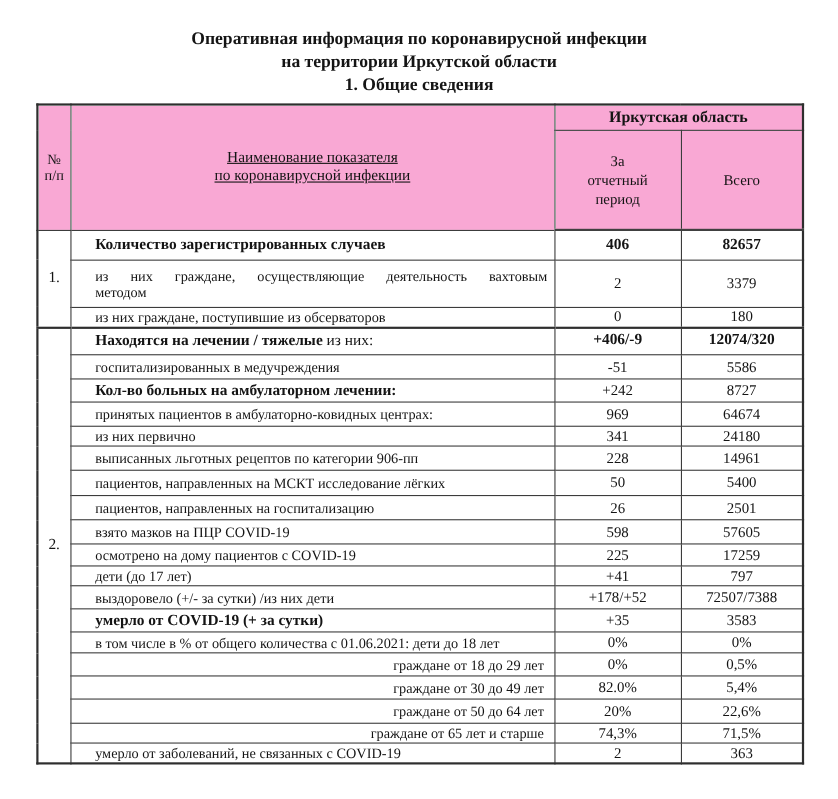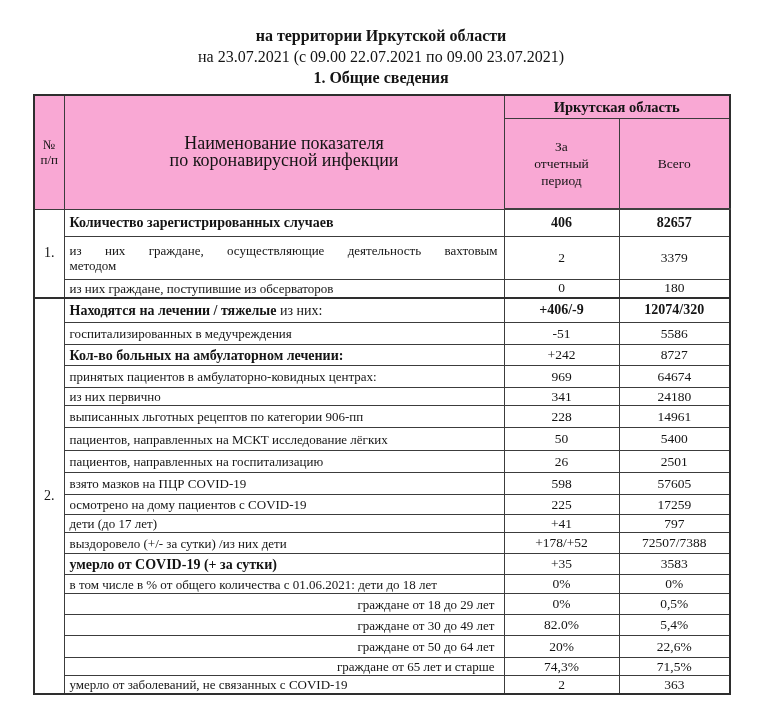--- a/index.html
+++ b/index.html
@@ -14,45 +14,45 @@
   .section-heading{margin-top:2px;text-align:center;font-size:16px;font-weight:bold;line-height:18px;}
   table.rep{
     border-collapse:collapse;table-layout:fixed;
     margin:7px 0 0 33px;width:696px;
     border:2px solid #2e2e2e;
   }
   .rep th,.rep td{border:1px solid #3c3c3c;padding:0;overflow:hidden;}
   .rep thead th{font-weight:normal;vertical-align:middle;text-align:center;background:#f9a8d4;}
   .rep thead tr.subhead th{border-bottom:2px solid #404040;}
   .th-num{font-size:13px;line-height:15px;}
-  .th-ind{font-size:18px;line-height:17px;}
+  .th-ind{font-size:14px;line-height:17px;text-decoration:underline;}
   .th-region{font-weight:bold !important;font-size:14.5px;height:22px;}
   .th-sub{font-size:13.5px;line-height:17px;height:89px;}
   .pl{white-space:pre-line;}
   td.num{text-align:center;vertical-align:middle;font-size:14px;}
-  td.lbl{vertical-align:middle;font-size:13px;line-height:15px;padding:1px 4px 1px 5px;white-space:nowrap;}
+  td.lbl{vertical-align:middle;font-size:13px;line-height:15px;padding:1px 4px 1px 22px;white-space:nowrap;}
   td.val{text-align:center;vertical-align:middle;font-size:13.5px;}
   tr.b td.lbl{font-weight:bold;font-size:14px;}
   tr.vb td.val{font-weight:bold;font-size:14px;}
   tr.r td.lbl{text-align:right;padding-right:9px;}
   tr.sep td{border-top:2px solid #2e2e2e;}
   .sfx-n{font-weight:normal;}
   .sfx-i{}
   tr.j2 td.lbl{white-space:normal;padding-right:6px;}
   tr.j2 .lbl-main{display:block;text-align:justify;text-align-last:justify;}
   tr.j2 .sfx-blk{display:block;}
 </style>
 </head>
 <body>
 
 <div class="page">
 
   <div class="titleblock">
+    <div class="t-line">Оперативная информация по коронавирусной инфекции</div>
     <div class="t-line">на территории Иркутской области</div>
-    <div class="t-line reg">на 23.07.2021 (с 09.00 22.07.2021 по 09.00 23.07.2021)</div>
   </div>
 
   <div class="section-heading">1. Общие сведения</div>
 
   <table class="rep">
     <colgroup>
       <col style="width:30px">
         <col style="width:440px">
         <col style="width:115px">
         <col style="width:111px">

